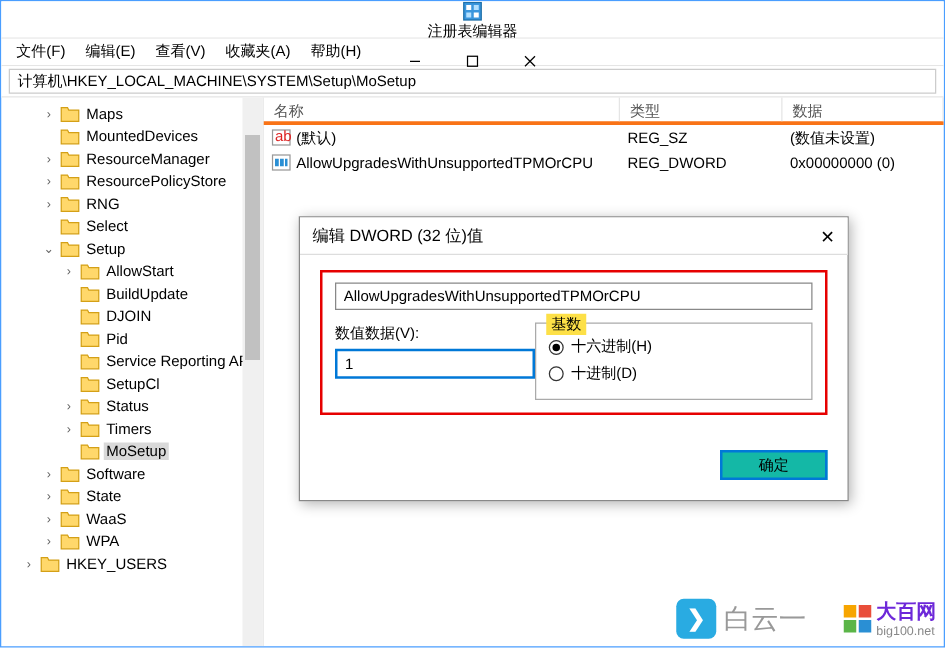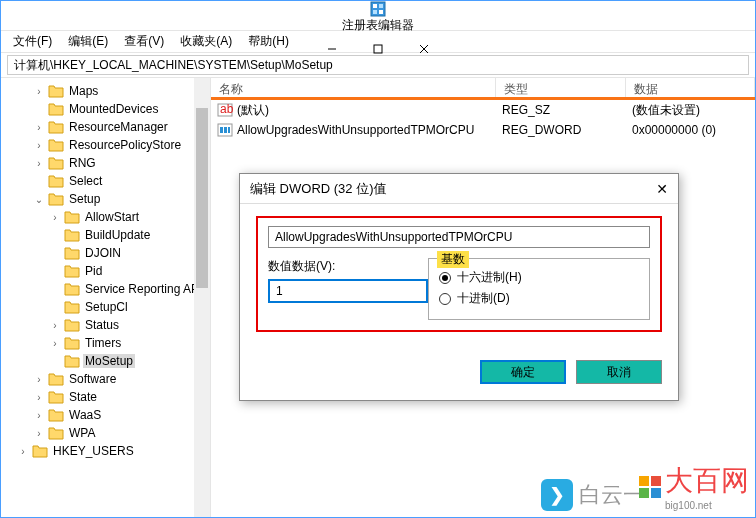--- a/index.html
+++ b/index.html
@@ -71,21 +71,21 @@
 .dialog-buttons { display: flex; justify-content: flex-end; gap: 10px; padding: 12px 16px 16px; }
 .dialog-buttons .btn { width: 86px; height: 24px; border: 1px solid #888; background: #14b8a6; display: flex; align-items: center; justify-content: center; }
 .dialog-buttons .btn.primary { border: 2px solid #0078d7; }
 
 
 .watermark { position: absolute; bottom: 6px; right: 110px; display: flex; align-items: center; gap: 6px; z-index: 20; }
 .watermark .wm-icon { width: 32px; height: 32px; background: #29abe2; border-radius: 6px; display: flex; align-items: center; justify-content: center; color: #fff; font-size: 18px; font-weight: bold; }
 .watermark .wm-text { color: #999; font-size: 22px; font-weight: 300; }
 .watermark2 { position: absolute; bottom: 6px; right: 6px; display: flex; align-items: center; gap: 4px; z-index: 20; }
 .watermark2 .sq { width: 10px; height: 10px; }
-.watermark2 .wm2-text { color: #ef4444; font-size: 28px; font-weight: normal; }
+.watermark2 .wm2-text { color: #6d28d9; font-size: 16px; font-weight: bold; }
 .watermark2 .wm2-sub { color: #888; font-size: 10px; }
 </style>
 </head>
 <body>
 
 <div class="titlebar">
   <span class="app-icon">
     <svg viewBox="0 0 16 16">
         <rect x="1" y="1" width="14" height="14" fill="#3a96dd" stroke="#1e6fa8"></rect>
         <rect x="3" y="3" width="4" height="4" fill="#fff"></rect>
@@ -339,23 +339,20 @@
             <span>十进制(D)</span>
           </div>
         </div>
       </div>
     </div>
   </div>
   <div class="dialog-buttons">
     <div class="btn primary">
         <span>确定</span>
       </div>
-    <div class="btn">
-        <span>取消</span>
-      </div>
   </div>
 </div>
 
 <div class="watermark">
   <div class="wm-icon">❯</div>
   <span class="wm-text">白云一</span>
 </div>
 <div class="watermark2">
   <div style="display:grid;grid-template-columns:10px 10px;gap:2px">
     <div class="sq" style="background:#f7a500"></div>

